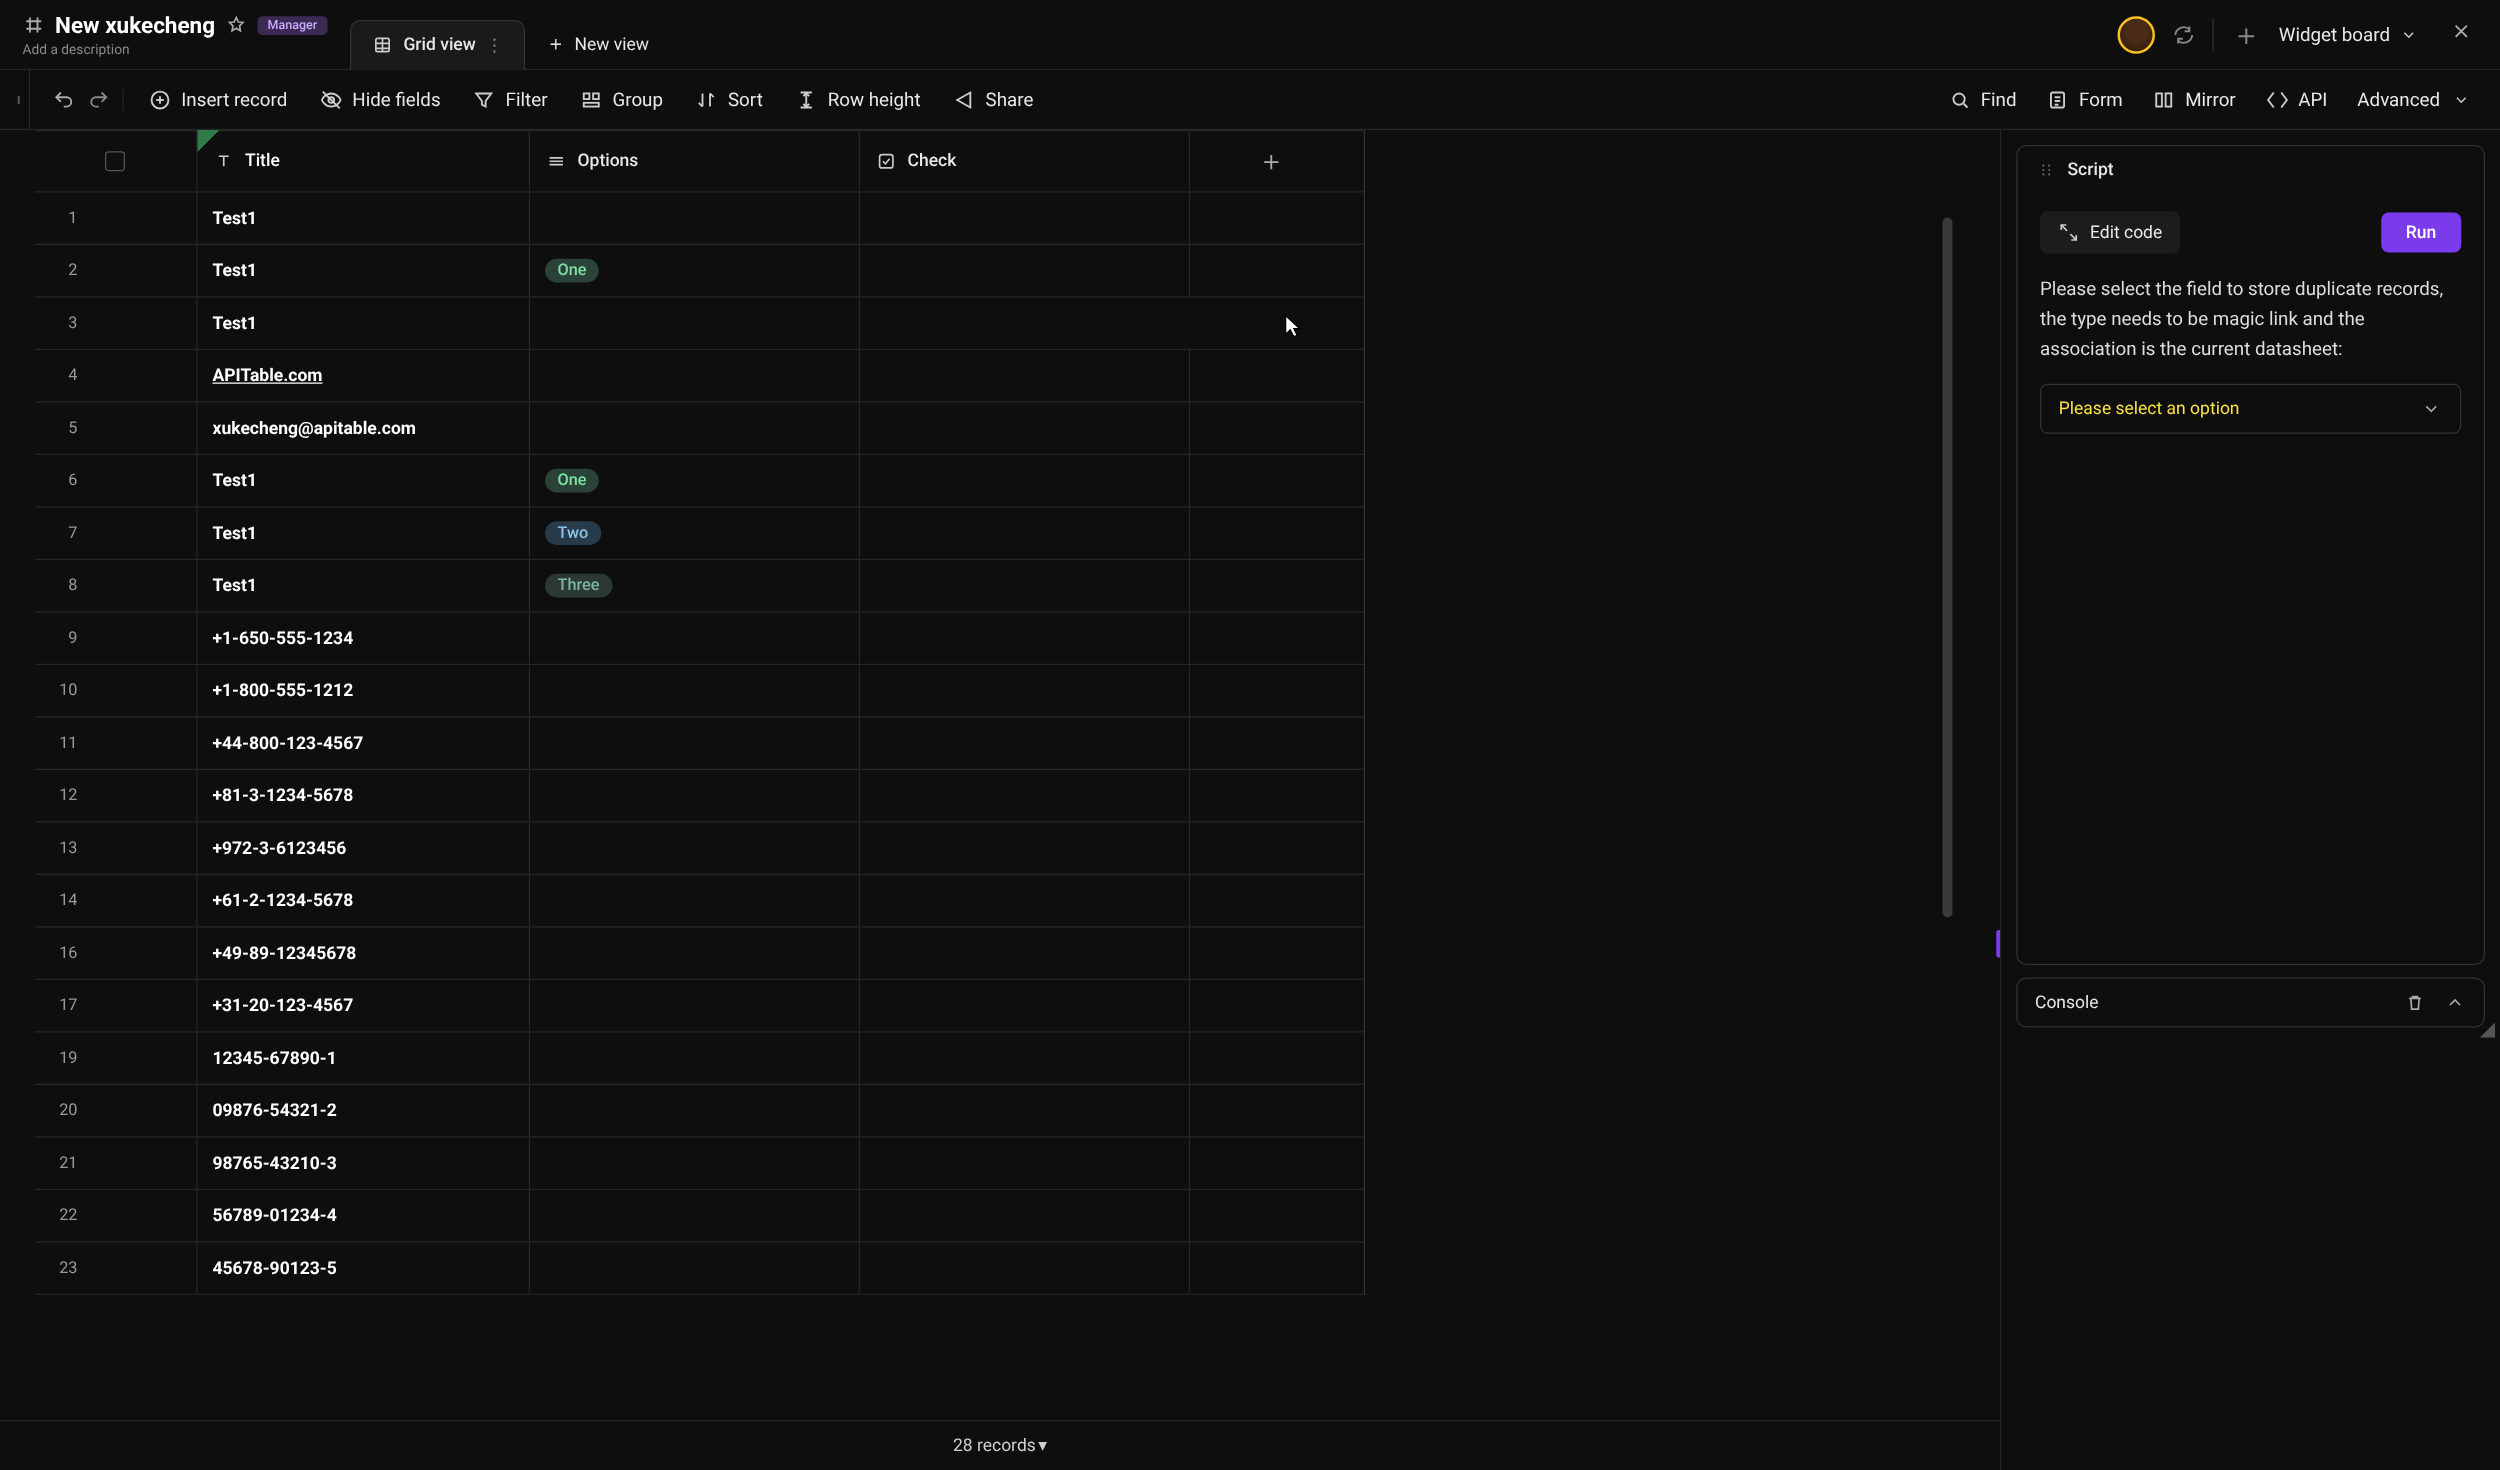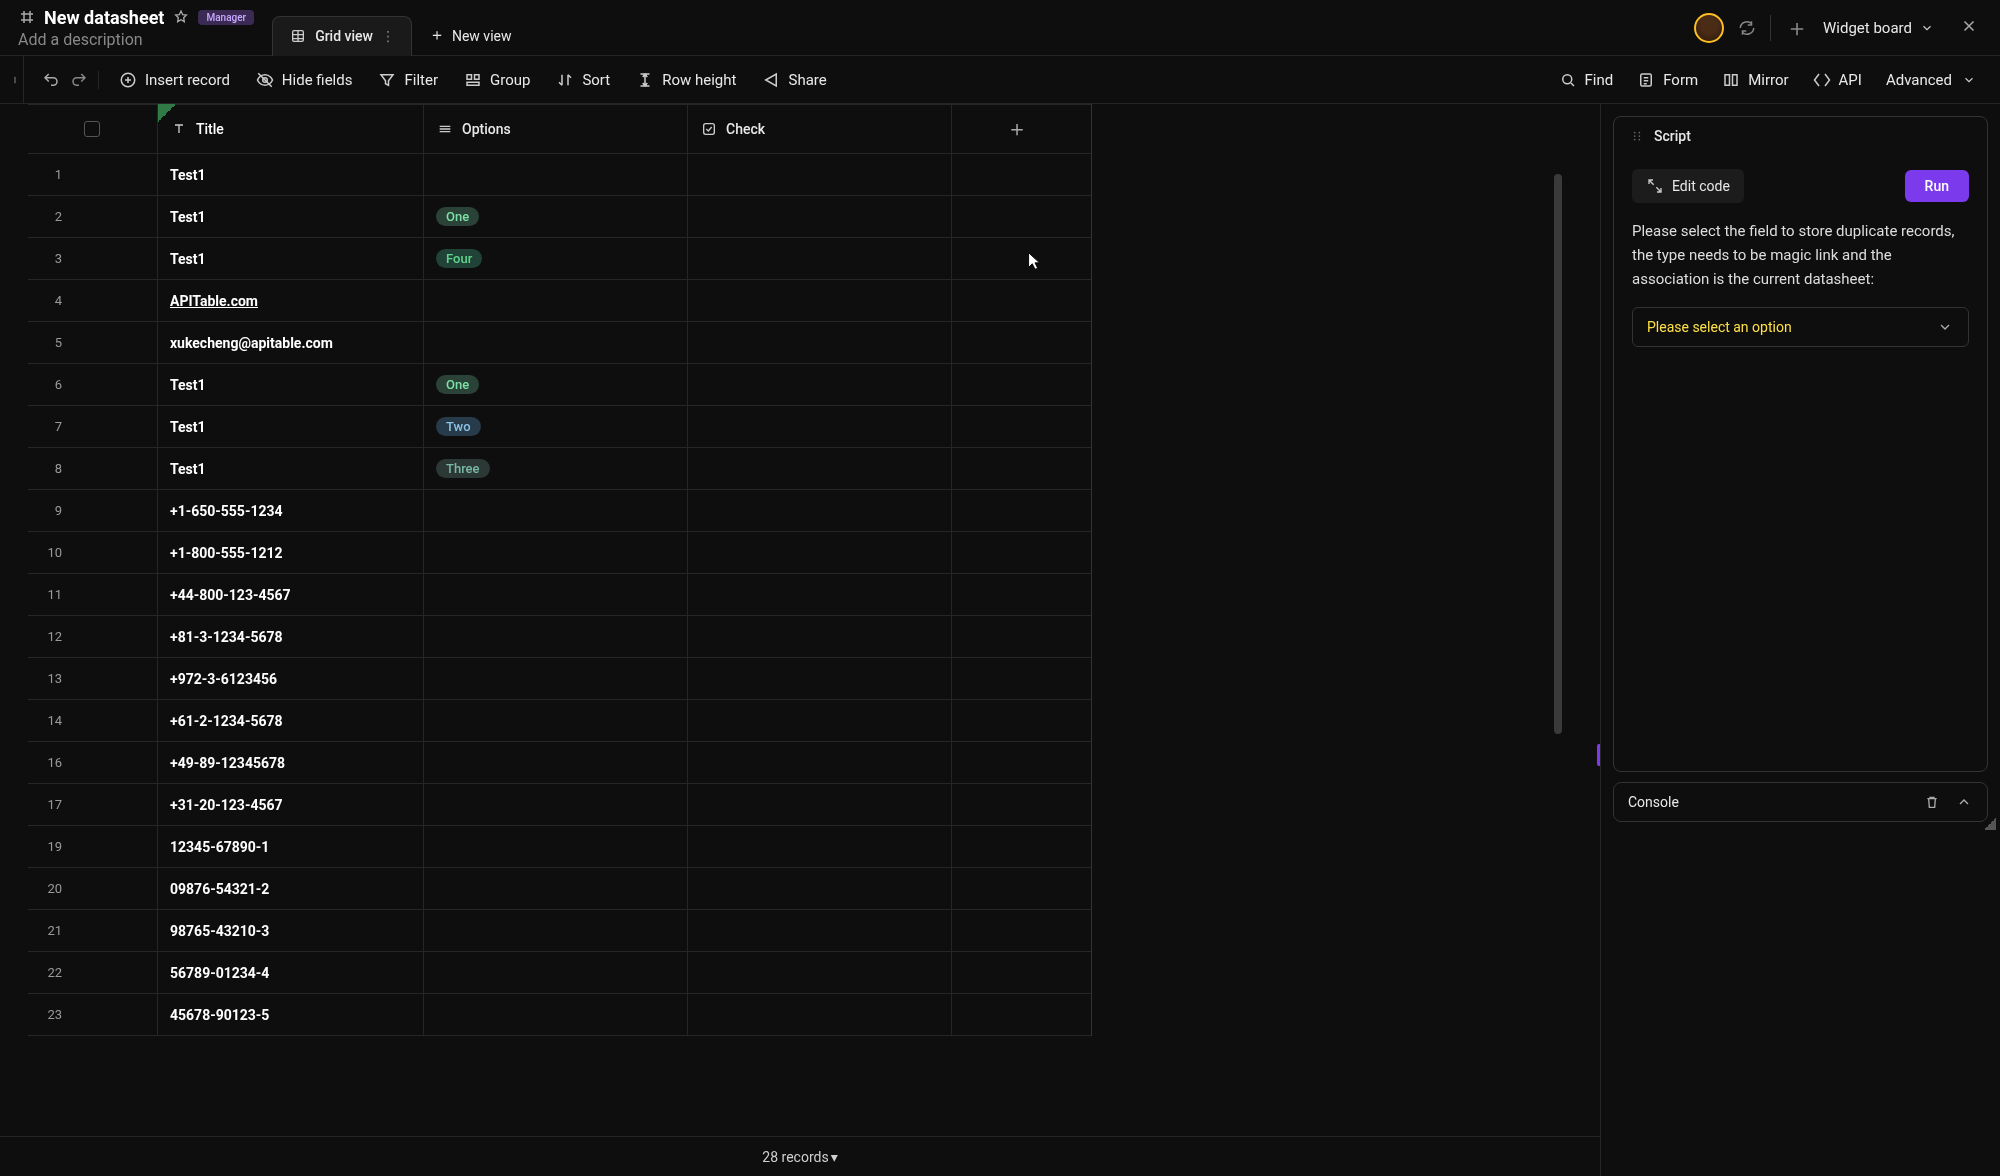--- a/index.html
+++ b/index.html
@@ -34,21 +34,21 @@
 .title-row .title { font-size: 18px; font-weight: 700; color: #fff; }
 .title-row .staricon { color: #888; font-size: 14px; }
 .badge-manager {
   background: #3b2b54;
   color: #c9a8ff;
   font-size: 10px;
   padding: 2px 8px;
   border-radius: 4px;
   font-weight: 500;
 }
-.description { color: #888; font-size: 16px; }
+.description { color: #888; font-size: 11px; }
 
 .view-tabs { display: flex; align-items: center; height: 100%; }
 .view-tab {
   display: flex; align-items: center; gap: 8px;
   padding: 0 16px;
   height: 40px;
   border: 1px solid #333;
   border-bottom: none;
   border-radius: 8px 8px 0 0;
   background: #1a1a1a;
@@ -266,21 +266,21 @@
 <div class="app">
 
   <div class="header">
     <div class="header-left">
       <div class="title-row">
         <span class="hashicon ico">
           <svg viewBox="0 0 24 24" width="20" height="20" fill="none" stroke="#aaa" stroke-width="2">
               <path d="M4 8h16M4 16h16M8 4v16M16 4v16"></path>
             </svg>
         </span>
-        <span class="title">New datasheet</span>
+        <span class="title">New xukecheng</span>
         <span class="staricon ico">
           <svg viewBox="0 0 24 24" width="16" height="16" fill="none" stroke="#aaa" stroke-width="2">
               <path d="M12 3l2.5 5.5L20 9l-4 4 1 6-5-3-5 3 1-6-4-4 5.5-.5L12 3z"></path>
             </svg>
         </span>
         <span class="badge-manager">Manager</span>
       </div>
       <div class="description">Add a description</div>
     </div>
 
@@ -513,23 +513,20 @@
                 <span class="pill pill-one">One</span>
               </div>
               <div class="cell check-col"></div>
               <div class="cell add-col" style="border-right:none;"></div>
             </div>
             <div class="grid-row">
               <div class="cell num" style="border-right: none;">3</div>
               <div class="cell" style="width:86px;border-right:1px solid #262626;"></div>
               <div class="cell title-col">
                 <span class="">Test1</span>
-              </div>
-              <div class="cell options-col">
-                <span class="pill pill-four">Four</span>
               </div>
               <div class="cell check-col"></div>
               <div class="cell add-col" style="border-right:none;"></div>
             </div>
             <div class="grid-row">
               <div class="cell num" style="border-right: none;">4</div>
               <div class="cell" style="width:86px;border-right:1px solid #262626;"></div>
               <div class="cell title-col">
                 <span class="link-text">APITable.com</span>
               </div>

